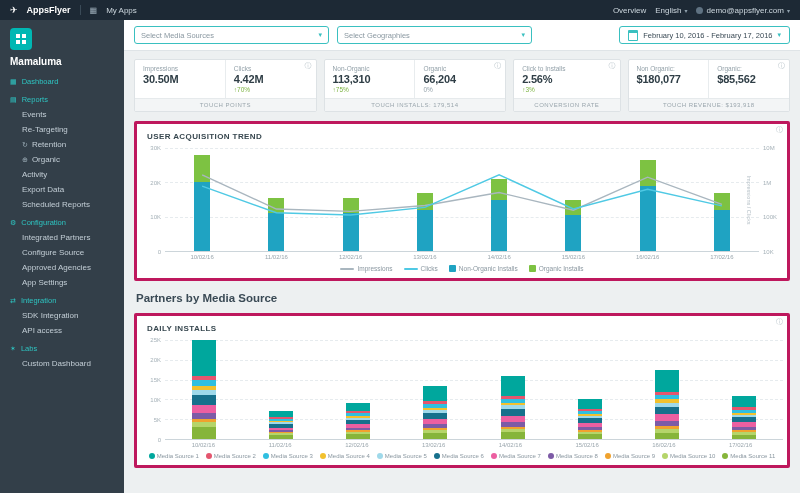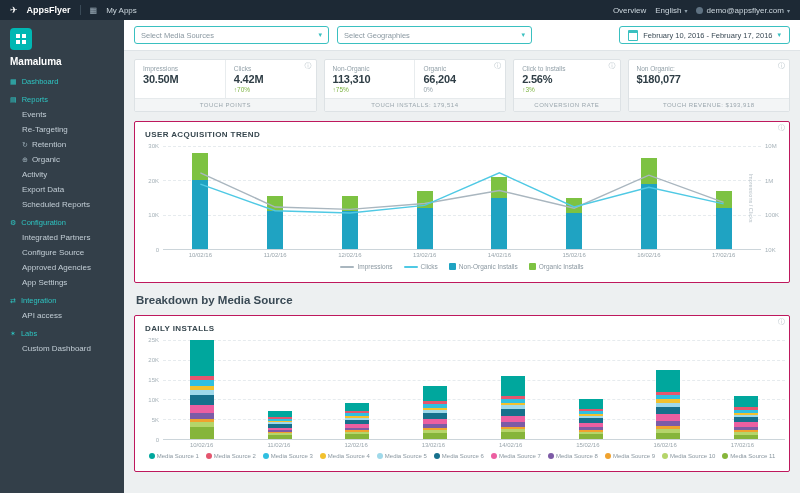--- a/index.html
+++ b/index.html
@@ -52,21 +52,21 @@
   .metric + .metric{border-left:1px solid #e8ecee;}
   .m-label{font-size:6.5px;color:#93a1a9;white-space:nowrap;}
   .m-value{font-size:11px;font-weight:bold;color:#2f3e46;margin-top:1px;letter-spacing:-.2px;white-space:nowrap;}
   .m-change{font-size:6.5px;color:#93a1a9;height:8px;margin-top:1px;}
   .m-change.up{color:#7cb342;}
   .info{position:absolute;top:1px;right:4px;font-size:7px;color:#b9c4ca;cursor:pointer;z-index:2;}
   .kpi-footer{background:#f3f5f6;border-top:1px solid #e6eaec;font-size:6px;color:#9aa6ad;text-align:center;
     padding:3px 0;letter-spacing:.5px;text-transform:uppercase;white-space:nowrap;overflow:hidden;}
 
   
-  .card{position:relative;background:#fff;border:1px solid #be185d;border-radius:2px;margin-top:9px;padding-bottom:12px;}
+  .card{position:relative;background:#fff;border:3px solid #be185d;border-radius:2px;margin-top:9px;padding-bottom:6px;}
   .card-title{font-size:8px;font-weight:bold;color:#37474f;letter-spacing:.4px;padding:8px 10px 7px;text-transform:uppercase;}
   .chart-row{display:flex;align-items:stretch;padding:0 4px;position:relative;}
   .chart-row.trend{height:104px;}
   .chart-row.daily{height:100px;}
   .yaxis{position:relative;width:24px;font-size:6px;color:#a5b1b8;flex:0 0 24px;}
   .yaxis .tick{position:absolute;right:4px;transform:translateY(-50%);}
   .yaxis.right .tick{left:4px;right:auto;}
   .plot{position:relative;flex:1;border-bottom:1px solid #ccd5da;min-width:0;}
   .gridline{position:absolute;left:0;right:0;border-top:1px dashed #e6ebee;}
   .bars{position:absolute;left:0;right:0;top:0;bottom:0;display:flex;}
@@ -170,20 +170,23 @@
           <span>Approved Agencies</span>
         </div>
         <div class="side-item">
           <span>App Settings</span>
         </div>
         <div class="side-sec">
           <span class="s-icon">⇄</span>
           <span class="s-label">Integration</span>
         </div>
         <div class="side-item">
+          <span>SDK Integration</span>
+        </div>
+        <div class="side-item">
           <span>API access</span>
         </div>
         <div class="side-sec">
           <span class="s-icon">✶</span>
           <span class="s-label">Labs</span>
         </div>
         <div class="side-item">
           <span>Custom Dashboard</span>
         </div>
       </nav>
@@ -254,20 +257,25 @@
             <div class="kpi-footer">CONVERSION RATE</div>
           </div>
           <div class="kpi-card">
             <span class="info">ⓘ</span>
             <div class="kpi-body">
               <div class="metric">
                 <div class="m-label">Non Organic:</div>
                 <div class="m-value">$180,077</div>
                 <div class="m-change"></div>
               </div>
+              <div class="metric">
+                <div class="m-label">Organic:</div>
+                <div class="m-value">$85,562</div>
+                <div class="m-change"></div>
+              </div>
             </div>
             <div class="kpi-footer">TOUCH REVENUE: $193,918</div>
           </div>
         </div>
 
       <section class="card">
         <span class="info">ⓘ</span>
         <div class="card-title">USER ACQUISITION TREND</div>
         <div class="chart-row trend">
           <div class="yaxis" id="trendYL">
@@ -367,21 +375,21 @@
               <span class="sw-sq" style="background: rgb(31, 163, 194);"></span>
               <span>Non-Organic Installs</span>
             </span>
             <span class="lg-item">
               <span class="sw-sq" style="background: rgb(125, 194, 66);"></span>
               <span>Organic Installs</span>
             </span>
           </div>
       </section>
 
-      <h2 class="section-heading">Breakdown by Media Source</h2>
+      <h2 class="section-heading">Partners by Media Source</h2>
 
       <section class="card">
         <span class="info">ⓘ</span>
         <div class="card-title">DAILY INSTALLS</div>
         <div class="chart-row daily">
           <div class="yaxis" id="dailyYL">
               <span class="tick" style="top: 0%;">25K</span>
               <span class="tick" style="top: 20%;">20K</span>
               <span class="tick" style="top: 40%;">15K</span>
               <span class="tick" style="top: 60%;">10K</span>

